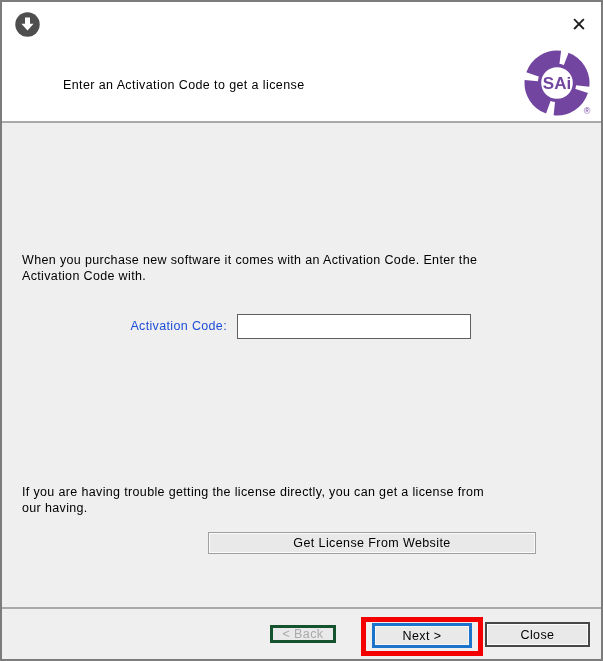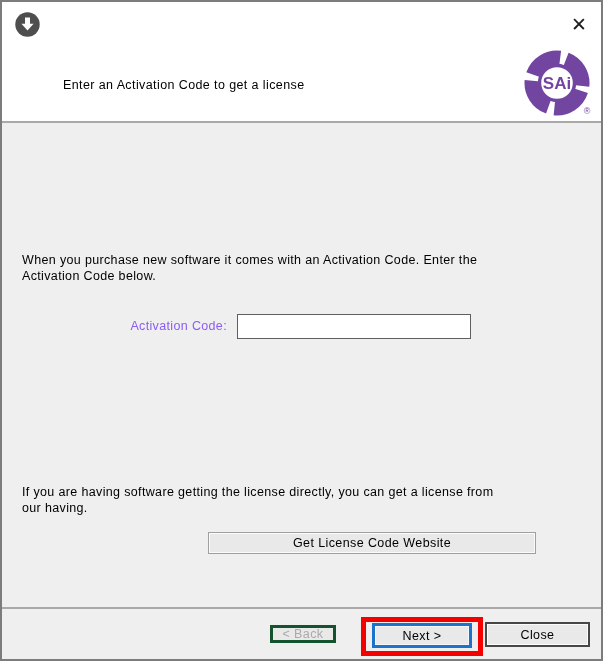--- a/index.html
+++ b/index.html
@@ -44,21 +44,21 @@
   .body-area {
     position: absolute; left: 0; top: 121px; width: 599px; height: 536px;
     background: #efefef;
     padding-left: 18px;
   }
   .para { font-size: 12.5px; line-height: 16px; letter-spacing: 0.35px; color: #000; white-space: nowrap; }
   .para-intro { position: absolute; left: 20px; top: 129px; }
   .para-help  { position: absolute; left: 20px; top: 361px; }
   .field-label {
     position: absolute; left: 80px; top: 196px; width: 145px;
-    text-align: right; font-size: 12.5px; letter-spacing: 0.35px; color: #8b5cf6;
+    text-align: right; font-size: 12.5px; letter-spacing: 0.35px; color: #1d4ed8;
   }
   .field-input {
     position: absolute; left: 235px; top: 191px; width: 234px; height: 25px;
     background: #ffffff; border: 1px solid #5f5f5f;
     font-size: 13px; padding: 0 4px; font-family: "Liberation Sans", sans-serif;
   }
   .btn {
     display: flex; align-items: center; justify-content: center;
     font-family: "Liberation Sans", sans-serif;
     font-size: 12.5px; letter-spacing: 0.4px; color: #000;
@@ -113,32 +113,32 @@
       <text x="64" y="64" text-anchor="middle" font-family="Liberation Sans, sans-serif" font-size="9" fill="#7245a0">®</text>
     </svg>
   </div>
 
   <div class="divider divider-top"></div>
 
   <div class="body-area">
 
     <div class="para para-intro">
       <div>When you purchase new software it comes with an Activation Code. Enter the</div>
-      <div>Activation Code below.</div>
+      <div>Activation Code with.</div>
     </div>
 
     <label class="field-label">Activation Code:</label>
     <input class="field-input" type="text" value="" style="">
 
     <div class="para para-help">
-      <div>If you are having software getting the license directly, you can get a license from</div>
+      <div>If you are having trouble getting the license directly, you can get a license from</div>
       <div>our having.</div>
     </div>
 
-    <button class="btn btn-website">Get License Code Website</button>
+    <button class="btn btn-website">Get License From Website</button>
   </div>
 
   <div class="divider divider-bottom"></div>
 
   <button class="btn btn-back" disabled="">&lt; Back</button>
 
   <div class="annotation-rect"></div>
 
   <button class="btn btn-next">Next &gt;</button>
 

